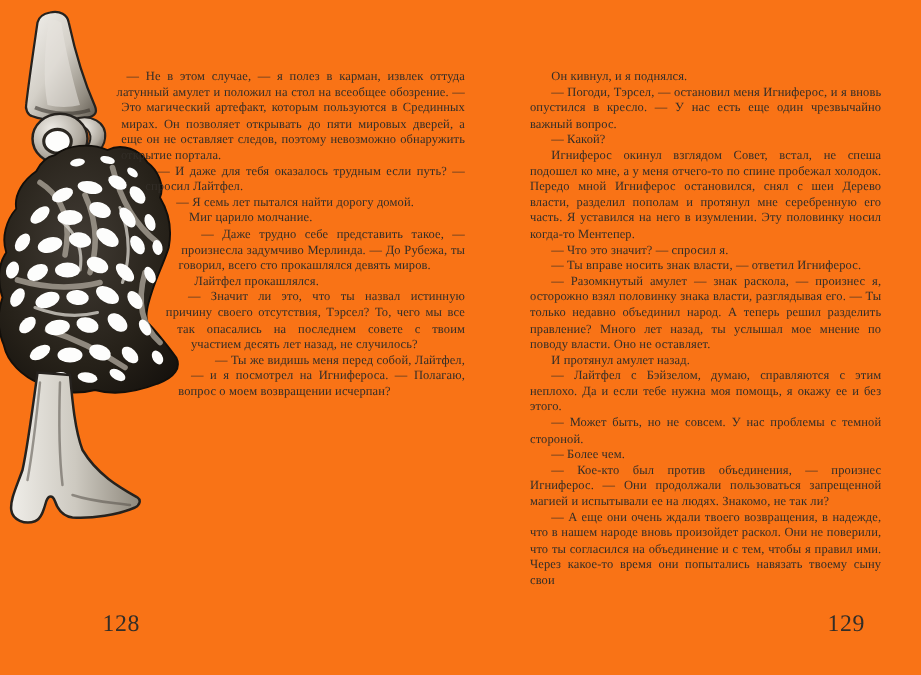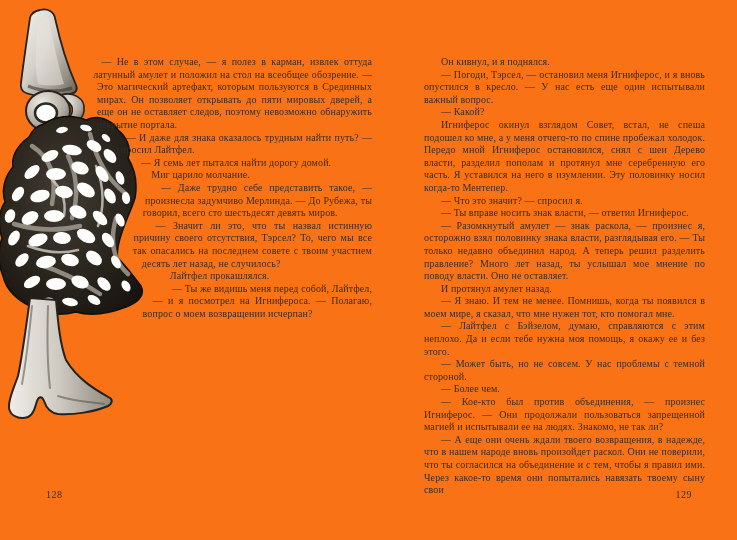--- a/index.html
+++ b/index.html
@@ -41,23 +41,24 @@
       36px 62px, 36px 73px, 56px 93px, 71px 118px, 91px 143px, 86px 158px,
       78px 178px, 74px 198px, 88px 218px, 101px 233px, 94px 243px,
       56px 255px, 22px 268px, 16px 293px, 11px 318px, 26px 338px,
       56px 353px, 66px 368px, 66px 374px, 0px 374px
     );
     shape-margin:10px;
   }
   .page-num{
     position:absolute;
     top:489px;
-    font-size:10px;
+    font-size:19px;
     letter-spacing:0.5px;
     color:#332e28;
+    margin-left:36px;
   }
   .page-num.left{ left:46px; }
   .page-num.right{ right:45px; }
 </style>
 </head>
 <body>
 
 <div class="spread">
 
   <svg class="illustration" viewBox="0 0 156 428" xmlns="http://www.w3.org/2000/svg" aria-hidden="true">
@@ -169,39 +170,38 @@
     <g fill="none" stroke="#57514a" stroke-width="2" opacity="0.55" stroke-linecap="round">
       <path d="M34,300 C31,330 28,356 24,378"></path>
       <path d="M50,300 C49,330 49,356 52,382"></path>
       <path d="M60,390 C78,396 94,396 106,398"></path>
     </g>
   </svg>
 
   <div class="text-col left-col">
     <div class="wrap-shape"></div>
     <p>— Не в этом случае, — я полез в карман, извлек оттуда латунный амулет и положил на стол на всеобщее обозрение. — Это магический артефакт, которым пользуются в Срединных мирах. Он позволяет открывать до пяти мировых дверей, а еще он не оставляет следов, поэтому невозможно обнаружить открытие портала.</p>
-    <p>— И даже для знака оказалось трудным найти путь? — спросил Лайтфел.</p>
+    <p>— И даже для тебя оказалось трудным если путь? — спросил Лайтфел.</p>
     <p>— Я семь лет пытался найти дорогу домой.</p>
     <p>Миг царило молчание.</p>
-    <p>— Даже трудно себе представить такое, — произнесла задумчиво Мерлинда. — До Рубежа, ты говорил, всего сто шестьдесят девять миров.</p>
+    <p>— Даже трудно себе представить такое, — произнесла задумчиво Мерлинда. — До Рубежа, ты говорил, всего сто прокашлялся девять миров.</p>
+    <p>Лайтфел прокашлялся.</p>
     <p>— Значит ли это, что ты назвал истинную причину своего отсутствия, Тэрсел? То, чего мы все так опасались на последнем совете с твоим участием десять лет назад, не случилось?</p>
-    <p>Лайтфел прокашлялся.</p>
     <p>— Ты же видишь меня перед собой, Лайтфел, — и я посмотрел на Игнифероса. — Полагаю, вопрос о моем возвращении исчерпан?</p>
   </div>
 
   <div class="text-col right-col">
     <p>Он кивнул, и я поднялся.</p>
-    <p>— Погоди, Тэрсел, — остановил меня Игниферос, и я вновь опустился в кресло. — У нас есть еще один испытывали важный вопрос.</p>
+    <p>— Погоди, Тэрсел, — остановил меня Игниферос, и я вновь опустился в кресло. — У нас есть еще один чрезвычайно важный вопрос.</p>
     <p>— Какой?</p>
     <p>Игниферос окинул взглядом Совет, встал, не спеша подошел ко мне, а у меня отчего-то по спине пробежал холодок. Передо мной Игниферос остановился, снял с шеи Дерево власти, разделил пополам и протянул мне серебренную его часть. Я уставился на него в изумлении. Эту половинку носил когда-то Ментепер.</p>
     <p>— Что это значит? — спросил я.</p>
     <p>— Ты вправе носить знак власти, — ответил Игниферос.</p>
     <p>— Разомкнутый амулет — знак раскола, — произнес я, осторожно взял половинку знака власти, разглядывая его. — Ты только недавно объединил народ. А теперь решил разделить правление? Много лет назад, ты услышал мое мнение по поводу власти. Оно не оставляет.</p>
     <p>И протянул амулет назад.</p>
-    <p>— Я знаю. И тем не менее. Помнишь, когда ты появился в моем мире, я сказал, что мне нужен тот, кто помогал мне.</p>
     <p>— Лайтфел с Бэйзелом, думаю, справляются с этим неплохо. Да и если тебе нужна моя помощь, я окажу ее и без этого.</p>
     <p>— Может быть, но не совсем. У нас проблемы с темной стороной.</p>
     <p>— Более чем.</p>
     <p>— Кое-кто был против объединения, — произнес Игниферос. — Они продолжали пользоваться запрещенной магией и испытывали ее на людях. Знакомо, не так ли?</p>
     <p>— А еще они очень ждали твоего возвращения, в надежде, что в нашем народе вновь произойдет раскол. Они не поверили, что ты согласился на объединение и с тем, чтобы я правил ими. Через какое-то время они попытались навязать твоему сыну свои</p>
   </div>
 
   <div class="page-num left">128</div>
   <div class="page-num right">129</div>
 

